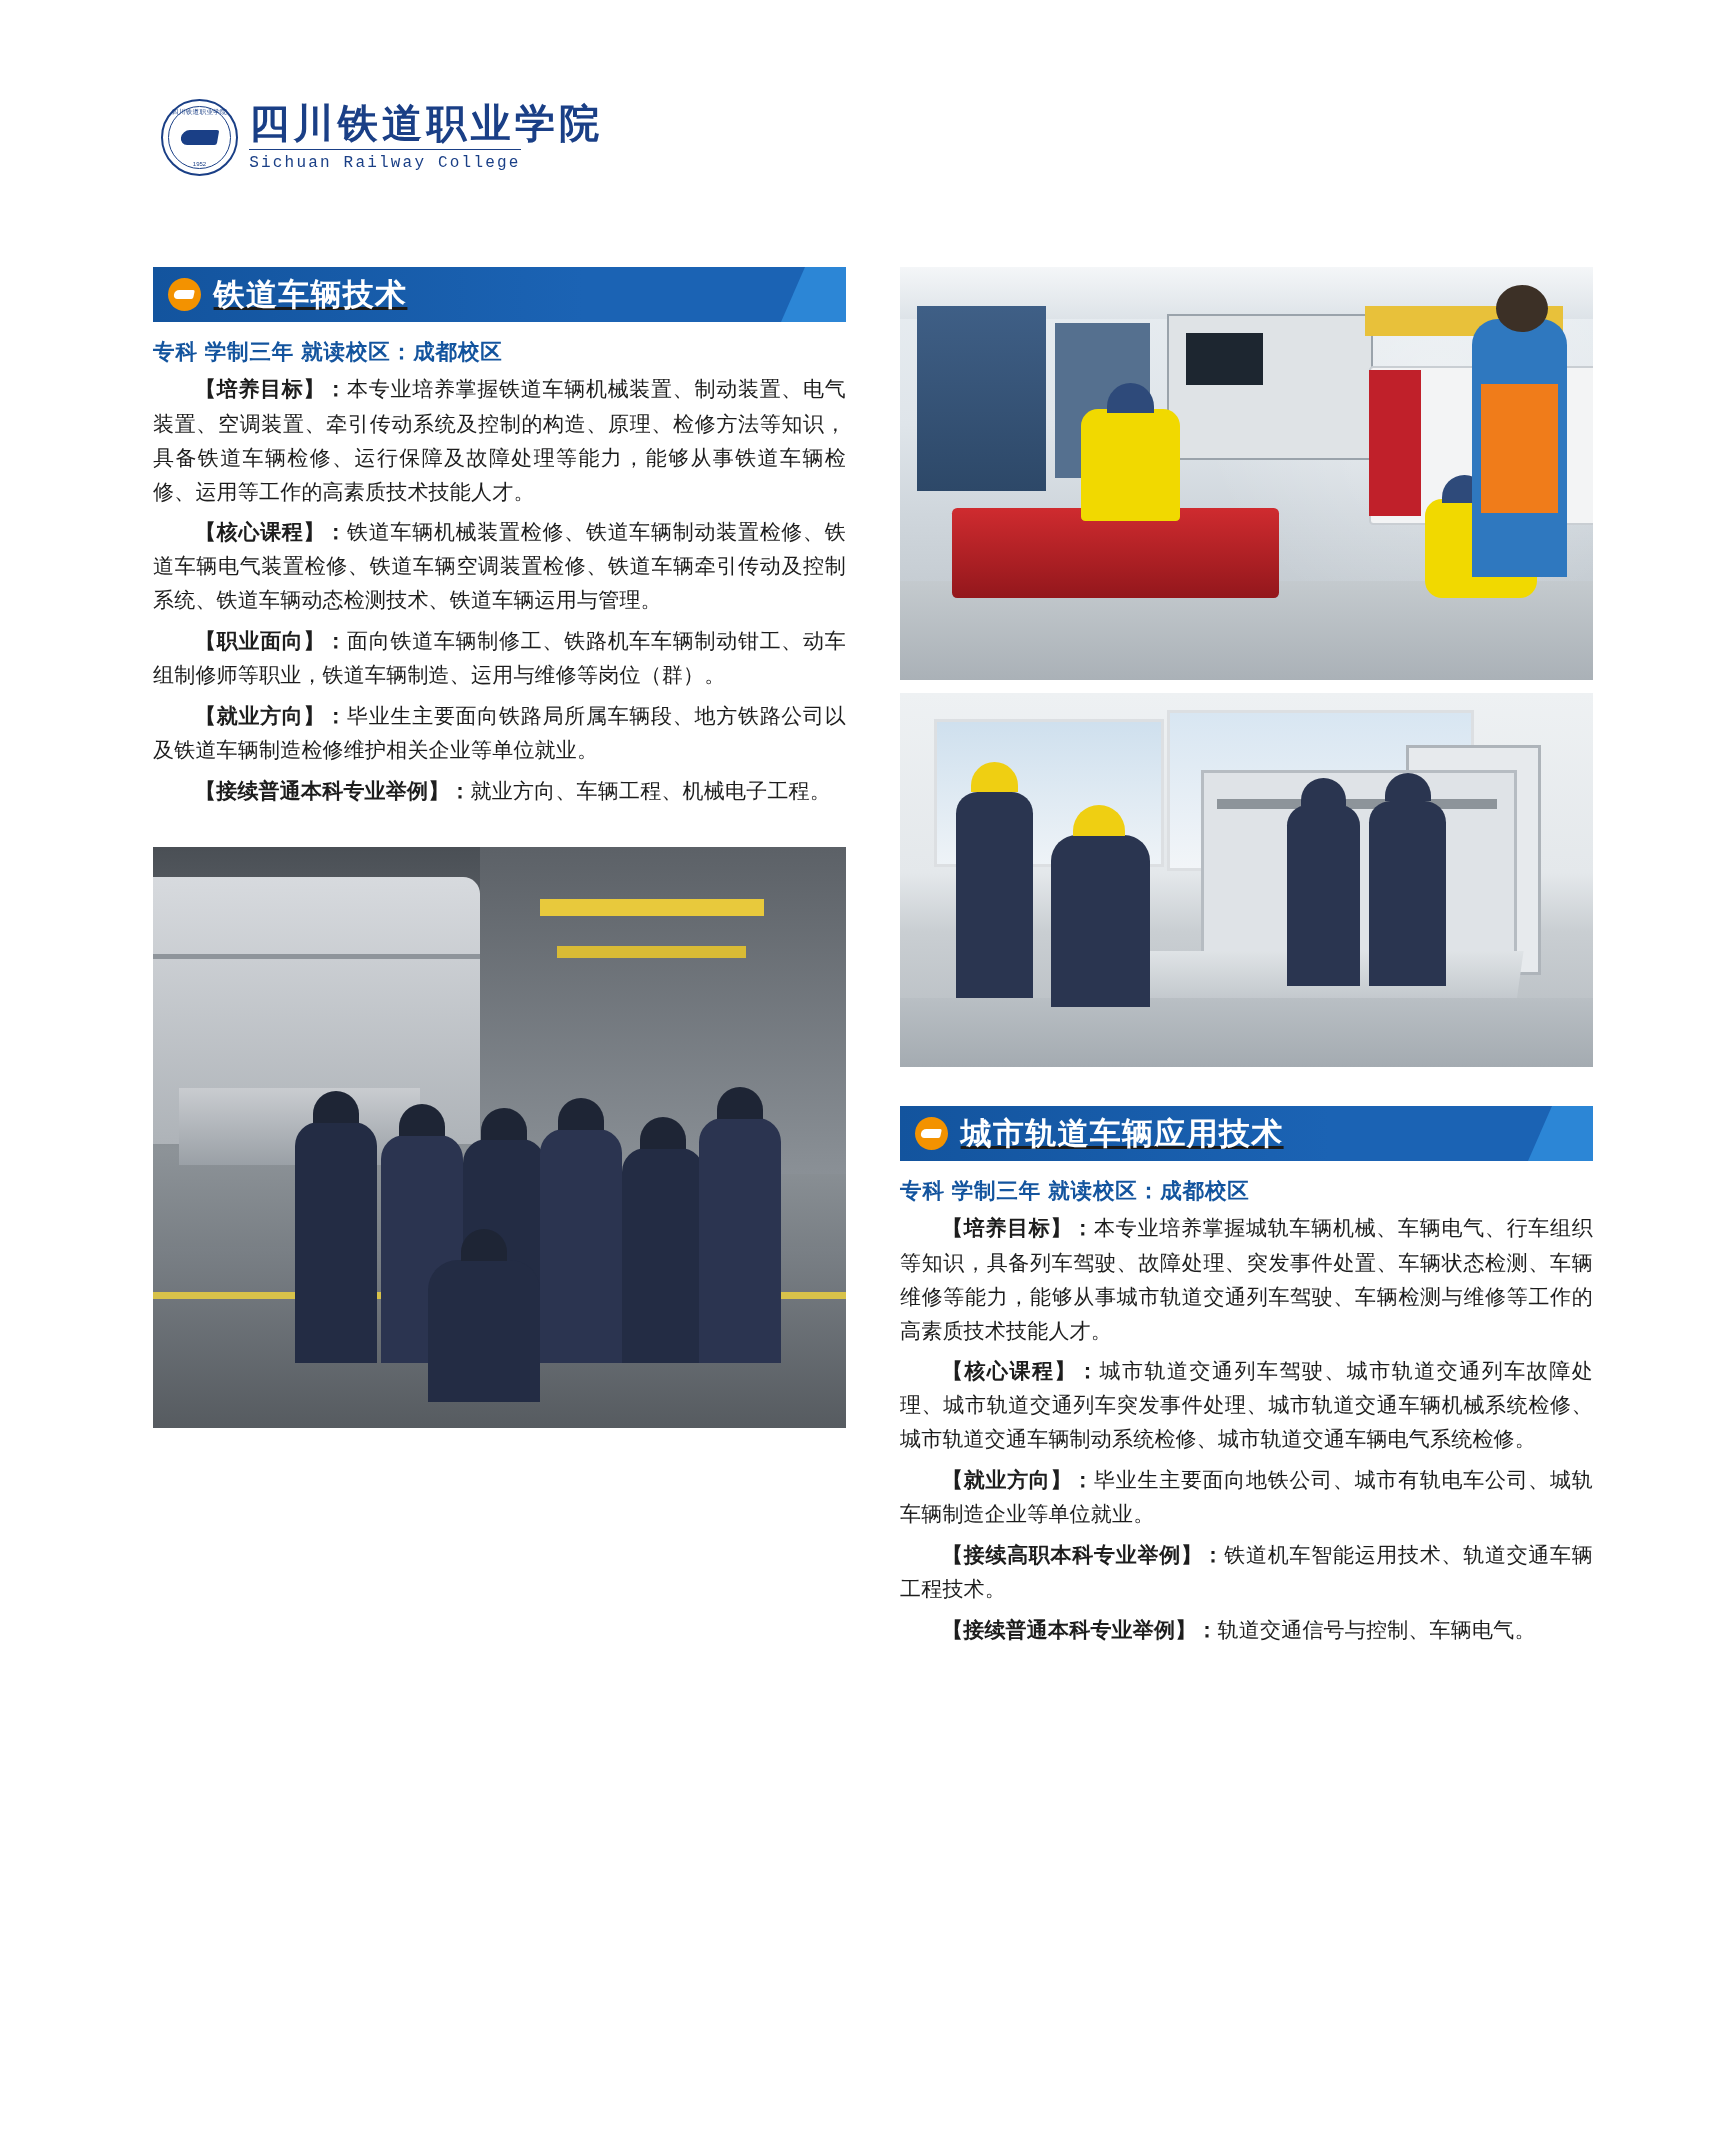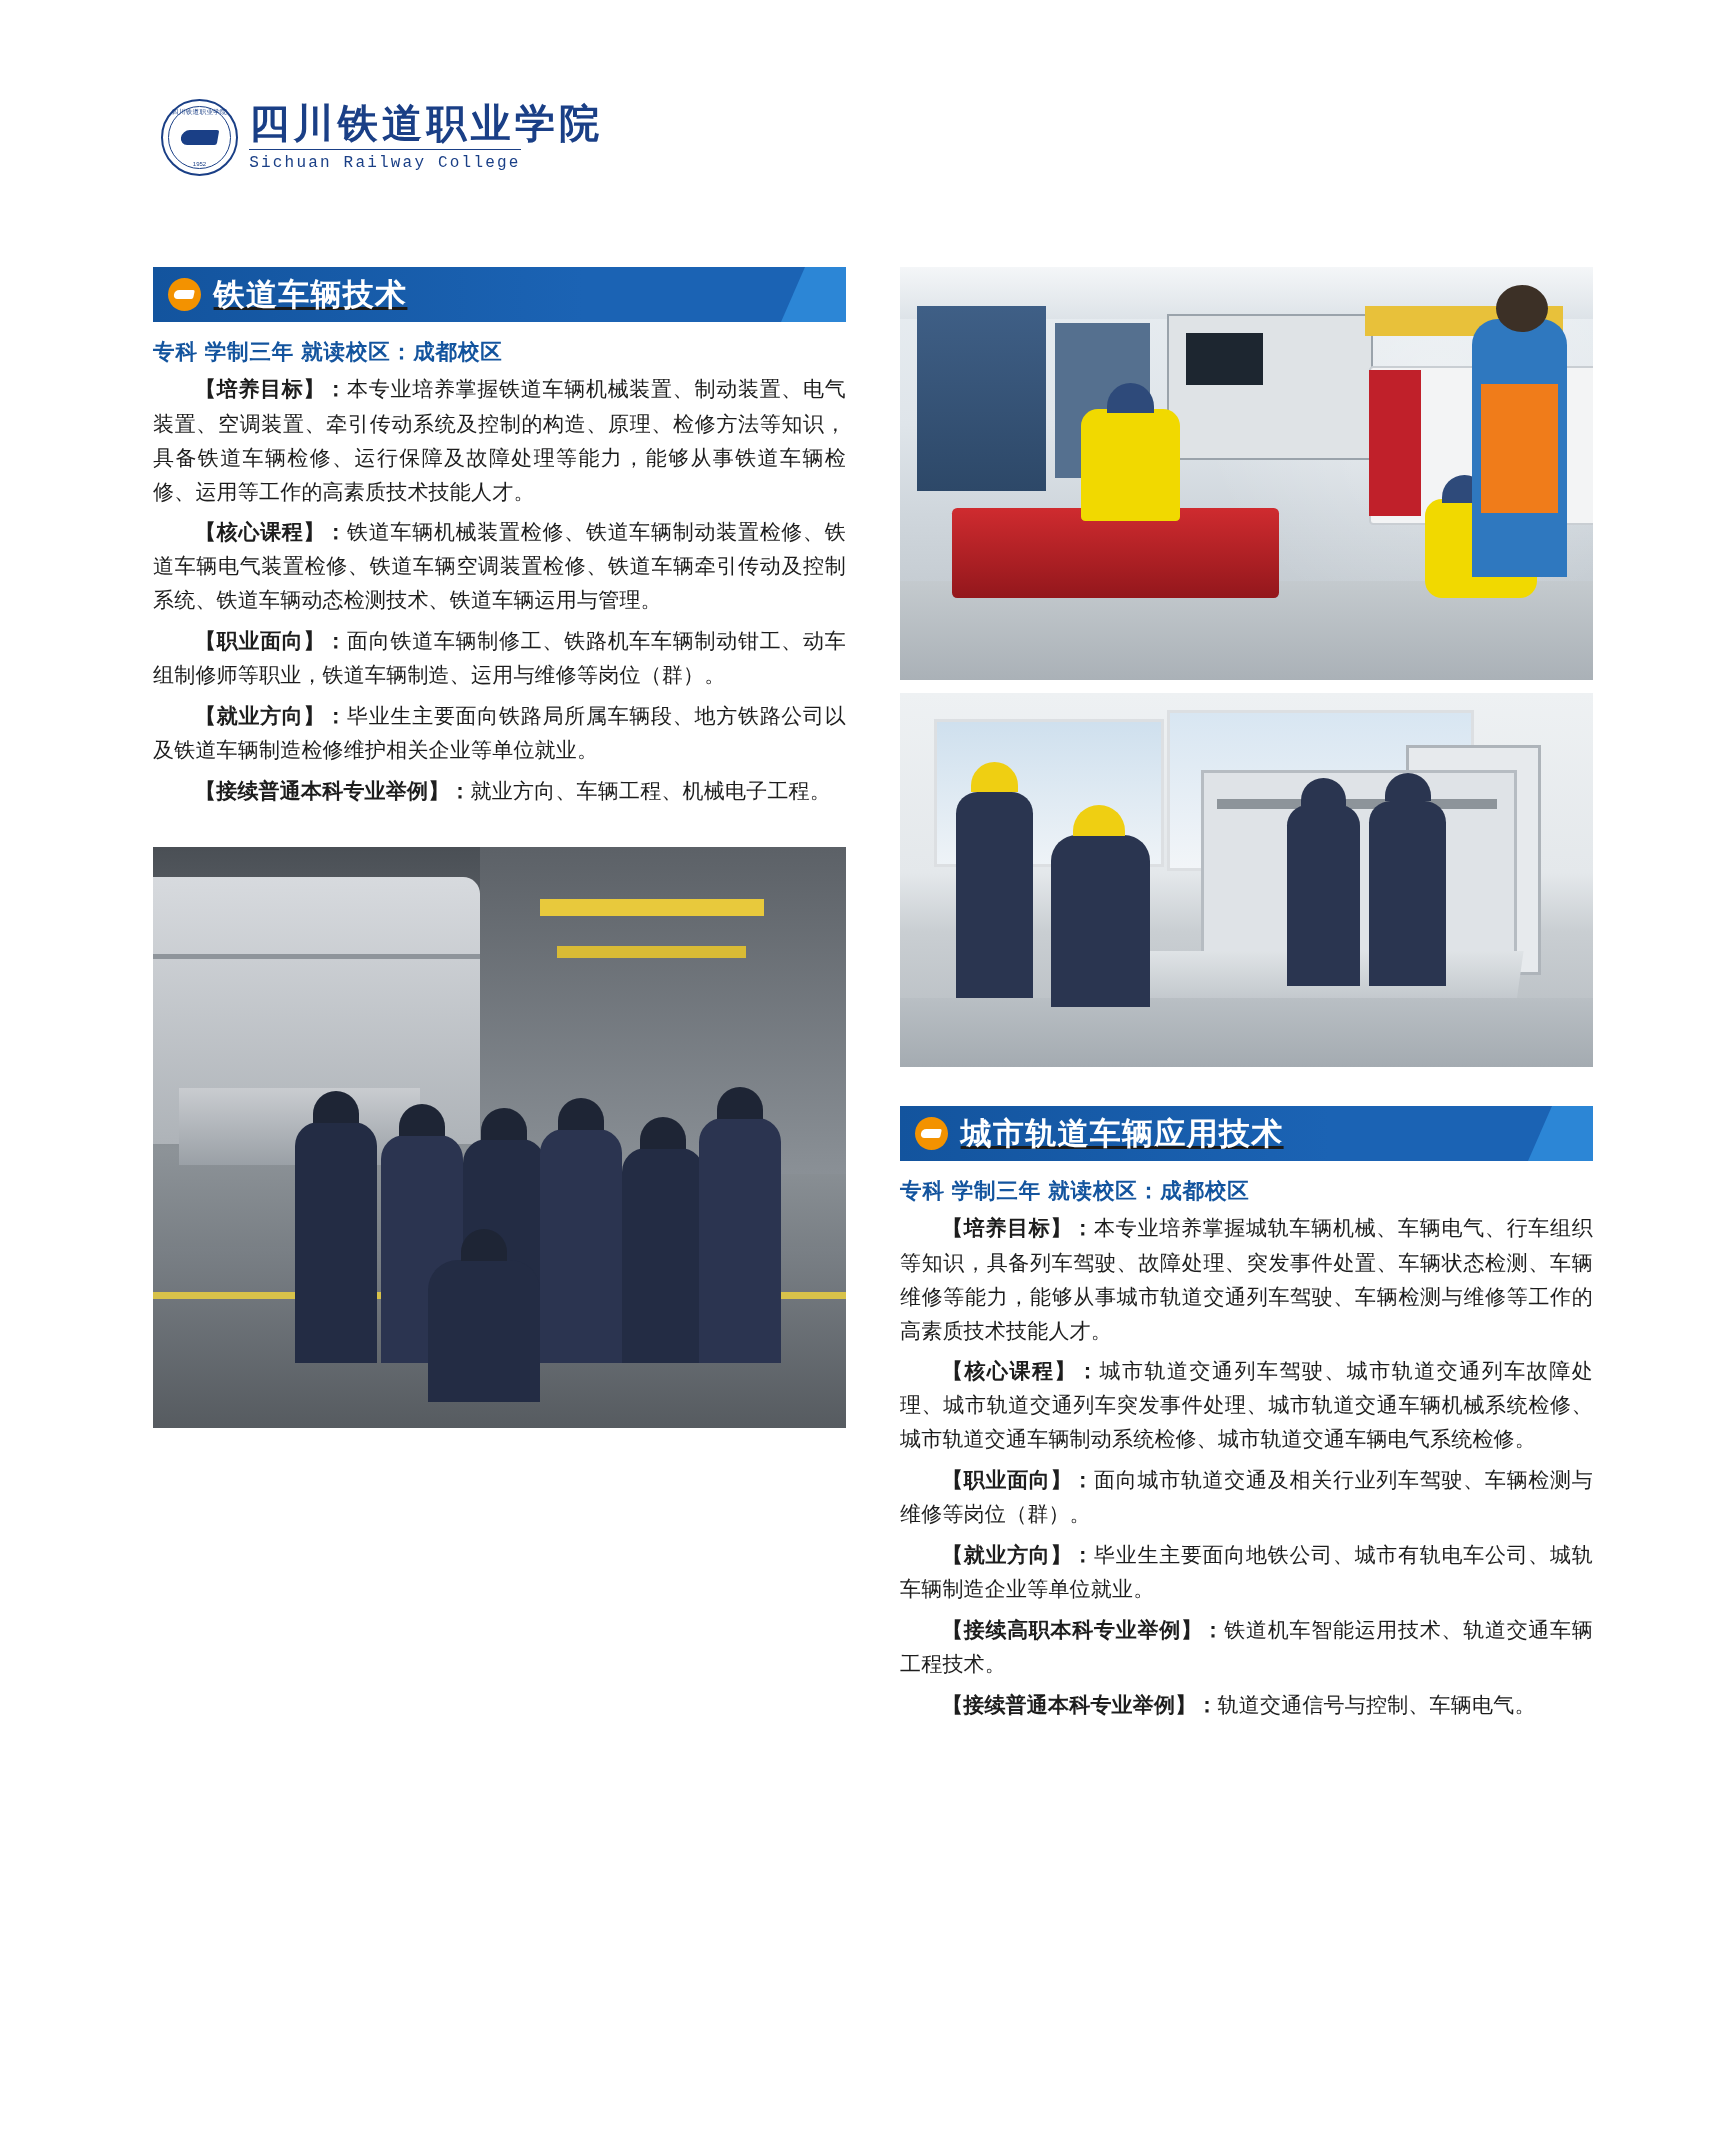--- a/index.html
+++ b/index.html
@@ -370,23 +370,20 @@
 
     <div class="subtitle">专科  学制三年  就读校区：成都校区</div>
 
     <p class="para">
       <b>【培养目标】：</b><span>本专业培养掌握城轨车辆机械、车辆电气、行车组织等知识，具备列车驾驶、故障处理、突发事件处置、车辆状态检测、车辆维修等能力，能够从事城市轨道交通列车驾驶、车辆检测与维修等工作的高素质技术技能人才。</span>
     </p>
     <p class="para">
       <b>【核心课程】：</b><span>城市轨道交通列车驾驶、城市轨道交通列车故障处理、城市轨道交通列车突发事件处理、城市轨道交通车辆机械系统检修、城市轨道交通车辆制动系统检修、城市轨道交通车辆电气系统检修。</span>
     </p>
     <p class="para">
-      <b>【职业面向】：</b><span>面向城市轨道交通及相关行业列车驾驶、车辆检测与维修等岗位（群）。</span>
-    </p>
-    <p class="para">
       <b>【就业方向】：</b><span>毕业生主要面向地铁公司、城市有轨电车公司、城轨车辆制造企业等单位就业。</span>
     </p>
     <p class="para">
       <b>【接续高职本科专业举例】：</b><span>铁道机车智能运用技术、轨道交通车辆工程技术。</span>
     </p>
     <p class="para">
       <b>【接续普通本科专业举例】：</b><span>轨道交通信号与控制、车辆电气。</span>
     </p>
 
   </div>

